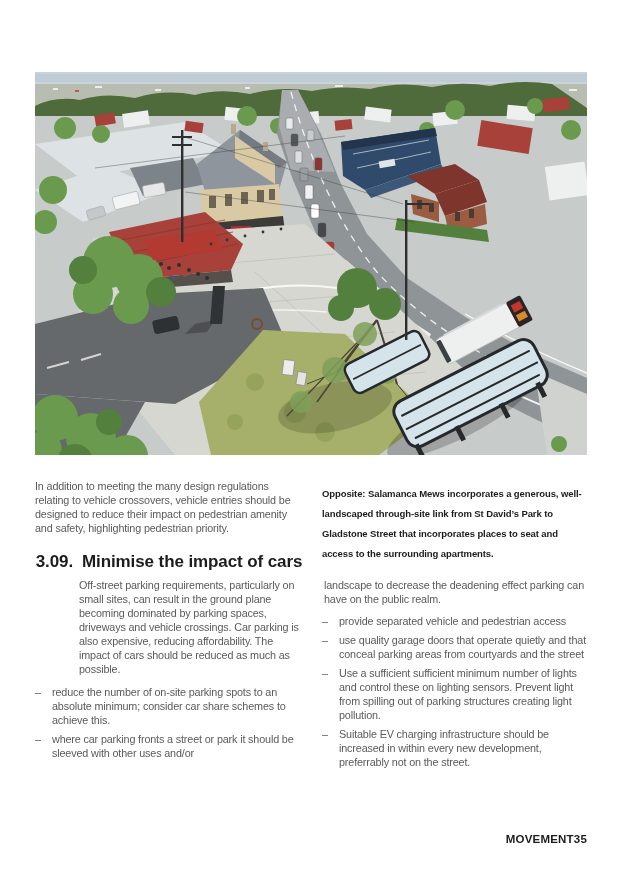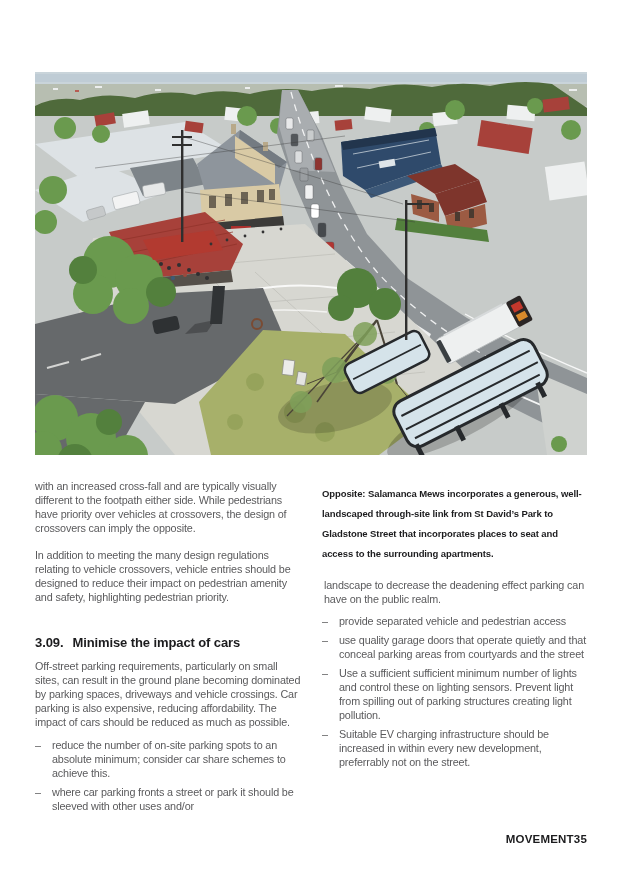--- a/index.html
+++ b/index.html
@@ -19,21 +19,21 @@
   .f-plaza{fill:var(--plaza)} .f-asph{fill:var(--asphalt)} .f-grass{fill:var(--grass)}
   .f-tree{fill:var(--tree)} .f-treed{fill:var(--treeDark)} .f-cream{fill:var(--cream)}
   .f-croof{fill:var(--creamRoof)} .f-blue{fill:var(--blueBuilding)} .f-brick{fill:var(--brick)}
   .f-glass{fill:var(--shelterGlass)} .f-frame{fill:var(--shelterFrame)} .f-white{fill:#eef0f0}
 
   
   .col{position:absolute;width:268px;color:var(--bodyText);font-size:10.8px;line-height:14px;letter-spacing:-0.15px;}
   .col-left{left:35px;top:479px;}
   .col-right{left:322px;top:484px;}
   .para{margin:0 0 13px 0;}
-  .h309{color:var(--headText);font-weight:bold;font-size:13px;margin:32px 0 9px 0;letter-spacing:-0.1px;}
+  .h309{color:var(--headText);font-weight:bold;font-size:17px;margin:20px 0 9px 0;letter-spacing:-0.1px;text-align:center;}
   .h309 .num{margin-right:9px;}
   .bullets{margin:0;padding:0;list-style:none;}
   .bullets li{display:flex;margin:0 0 5px 0;}
   .bullets .dash{width:17px;flex:0 0 17px;}
   .caption{color:var(--headText);font-weight:bold;font-size:9.5px;line-height:20px;margin:0 0 9px 0;letter-spacing:-0.1px;}
   .continuation{margin:14px 0 8px 2px;}
   .footer{
     position:absolute;right:35px;top:833px;color:var(--headText);
     font-weight:bold;font-size:11.5px;letter-spacing:0.2px;
   }
@@ -342,24 +342,23 @@
             <circle cx="192" cy="168" r="1.4"></circle>
             <circle cx="210" cy="164" r="1.4"></circle>
           <circle cx="228" cy="160" r="1.4"></circle>
             <circle cx="246" cy="157" r="1.4"></circle>
         </g>
       </g>
     </svg>
   </div>
 
   <div class="col col-left">
-    <p class="para">with an increased cross-fall and are typically visually different to the footpath either side. While pedestrians have priority over vehicles at crossovers, the design of crossovers can imply the opposite.</p>
     <p class="para">In addition to meeting the many design regulations relating to vehicle crossovers, vehicle entries should be designed to reduce their impact on pedestrian amenity and safety, highlighting pedestrian priority.</p>
     <h3 class="h309"><span class="num">3.09.</span><span>Minimise the impact of cars</span></h3>
-    <p class="para" style="margin-bottom:9px;">Off-street parking requirements, particularly on small sites, can result in the ground plane becoming dominated by parking spaces, driveways and vehicle crossings. Car parking is also expensive, reducing affordability. The impact of cars should be reduced as much as possible.</p>
+    <p class="para" style="margin-bottom:9px;margin-left:44px;">Off-street parking requirements, particularly on small sites, can result in the ground plane becoming dominated by parking spaces, driveways and vehicle crossings. Car parking is also expensive, reducing affordability. The impact of cars should be reduced as much as possible.</p>
     <ul class="bullets">
       <li>
           <span class="dash">–</span>
           <span>reduce the number of on-site parking spots to an absolute minimum; consider car share schemes to achieve this.</span>
         </li>
       <li>
           <span class="dash">–</span>
           <span>where car parking fronts a street or park it should be sleeved with other uses and/or</span>
         </li>
     </ul>

